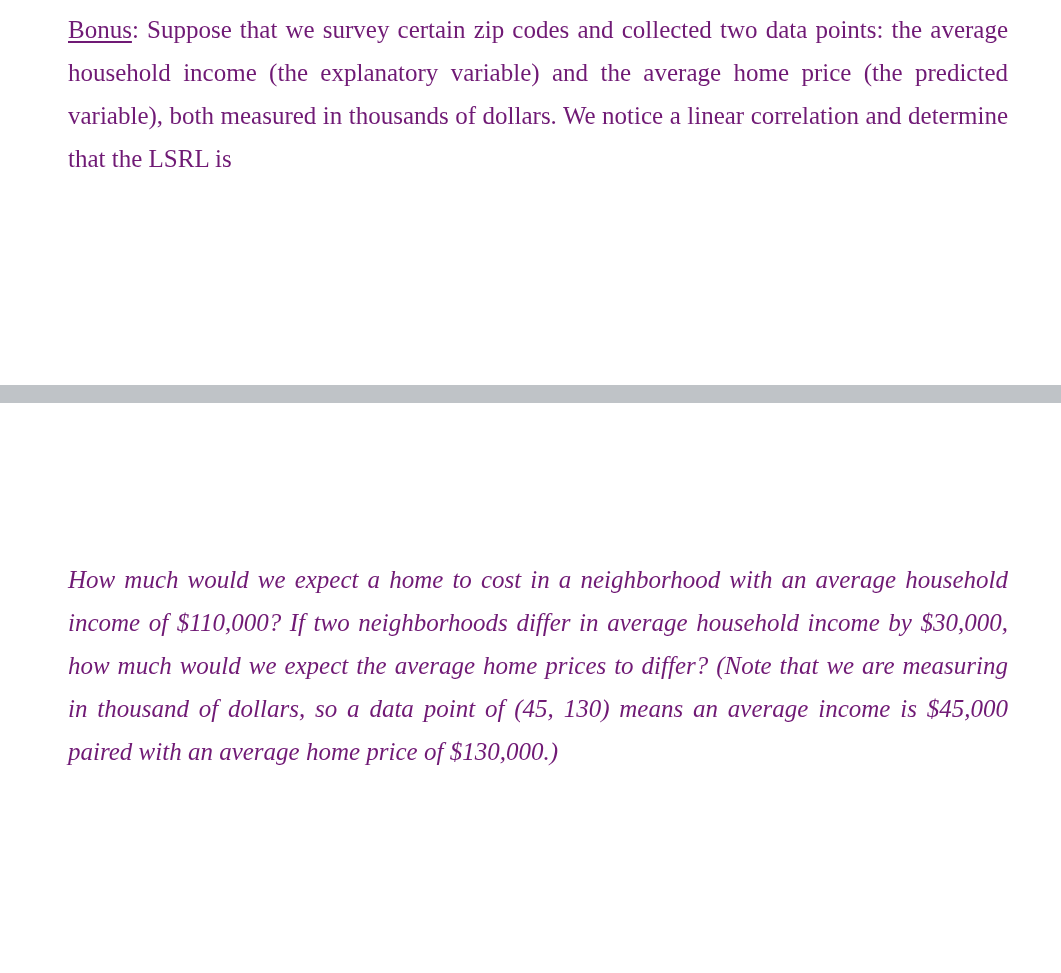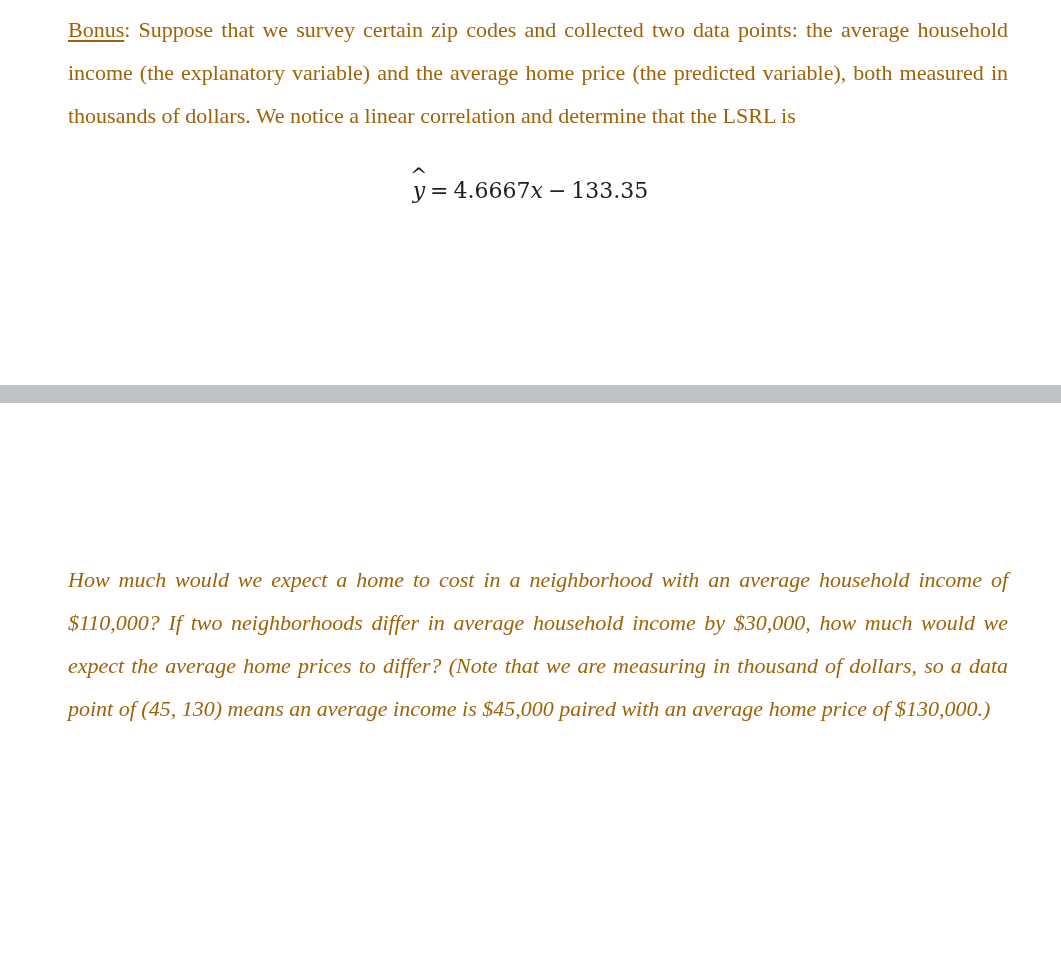--- a/index.html
+++ b/index.html
@@ -16,25 +16,25 @@
     overflow: hidden;
   }
   .page {
     position: absolute;
     inset: 0;
   }
   .block {
     position: absolute;
     left: 68px;
     width: 940px;
-    font-size: 22px;
+    font-size: 25px;
     line-height: 43px;
     text-align: justify;
     text-justify: inter-word;
-    color: #a16207;
+    color: #701a75;
   }
   #bonus-block { top: 8px; }
   #question-block { top: 558px; font-style: italic; }
   .block p {
     margin: 0;
     text-align: justify;
     text-align-last: left;
   }
   .label-underline {
     text-decoration: underline;
@@ -80,23 +80,20 @@
 </style>
 </head>
 <body>
 
 <div class="page">
 
   <div class="block" id="bonus-block">
     <p><span class="label-underline">Bonus</span><span>:</span><span> Suppose that we survey certain zip codes and collected two data points: the average household income (the explanatory variable) and the average home price (the predicted variable), both measured in thousands of dollars. We notice a linear correlation and determine that the LSRL is</span></p>
   </div>
 
-  <div class="equation">
-    <span class="eq-italic hat">y</span><span class="eq-op">=</span><span>4.6667</span><span class="eq-italic">x</span><span class="eq-op">−</span><span>133.35</span>
-  </div>
 
   <div class="divider"></div>
 
   <div class="block" id="question-block">
     <p>How much would we expect a home to cost in a neighborhood with an average household income of $110,000? If two neighborhoods differ in average household income by $30,000, how much would we expect the average home prices to differ? (Note that we are measuring in thousand of dollars, so a data point of (45, 130) means an average income is $45,000 paired with an average home price of $130,000.)</p>
   </div>
 
 </div>
 
 </body></html>

